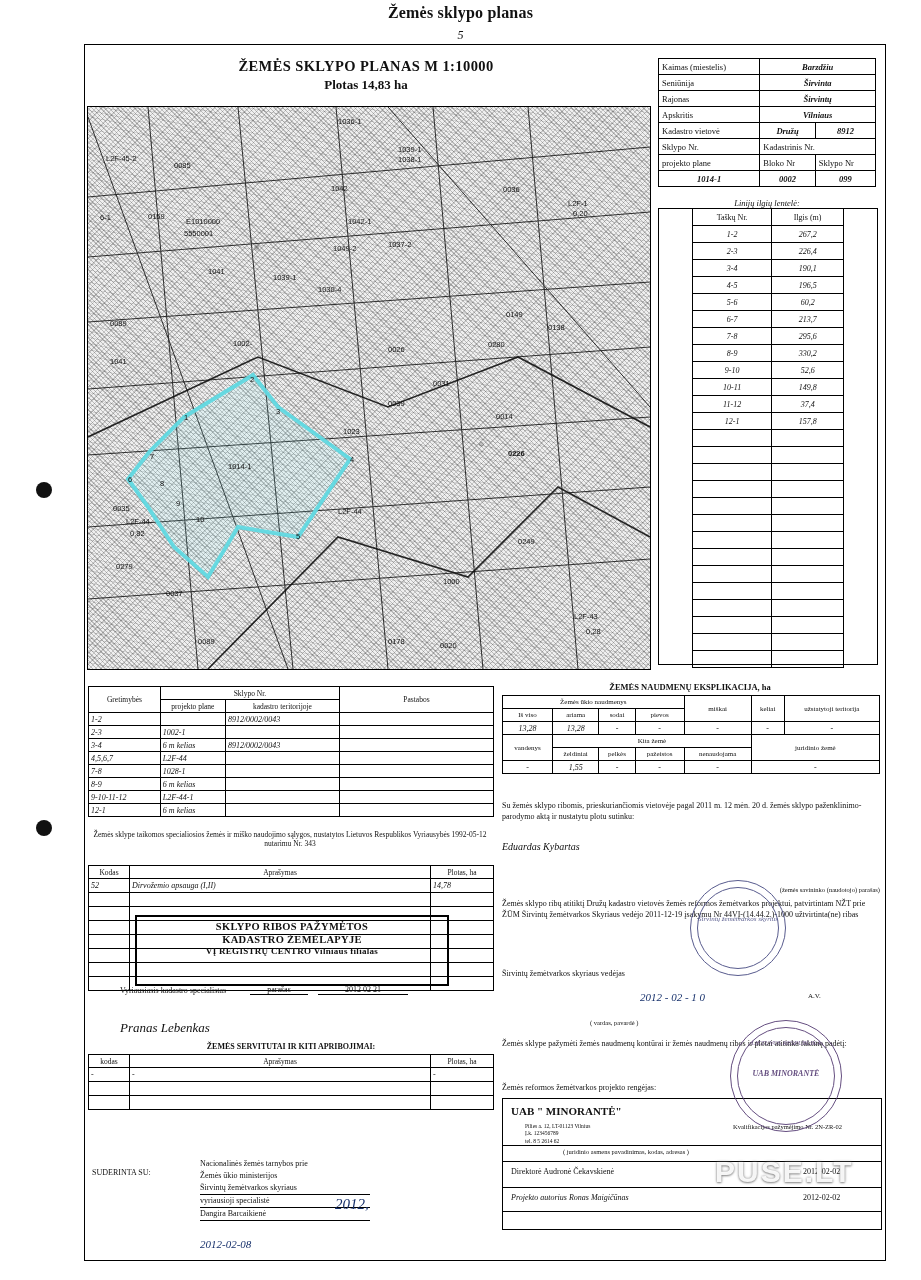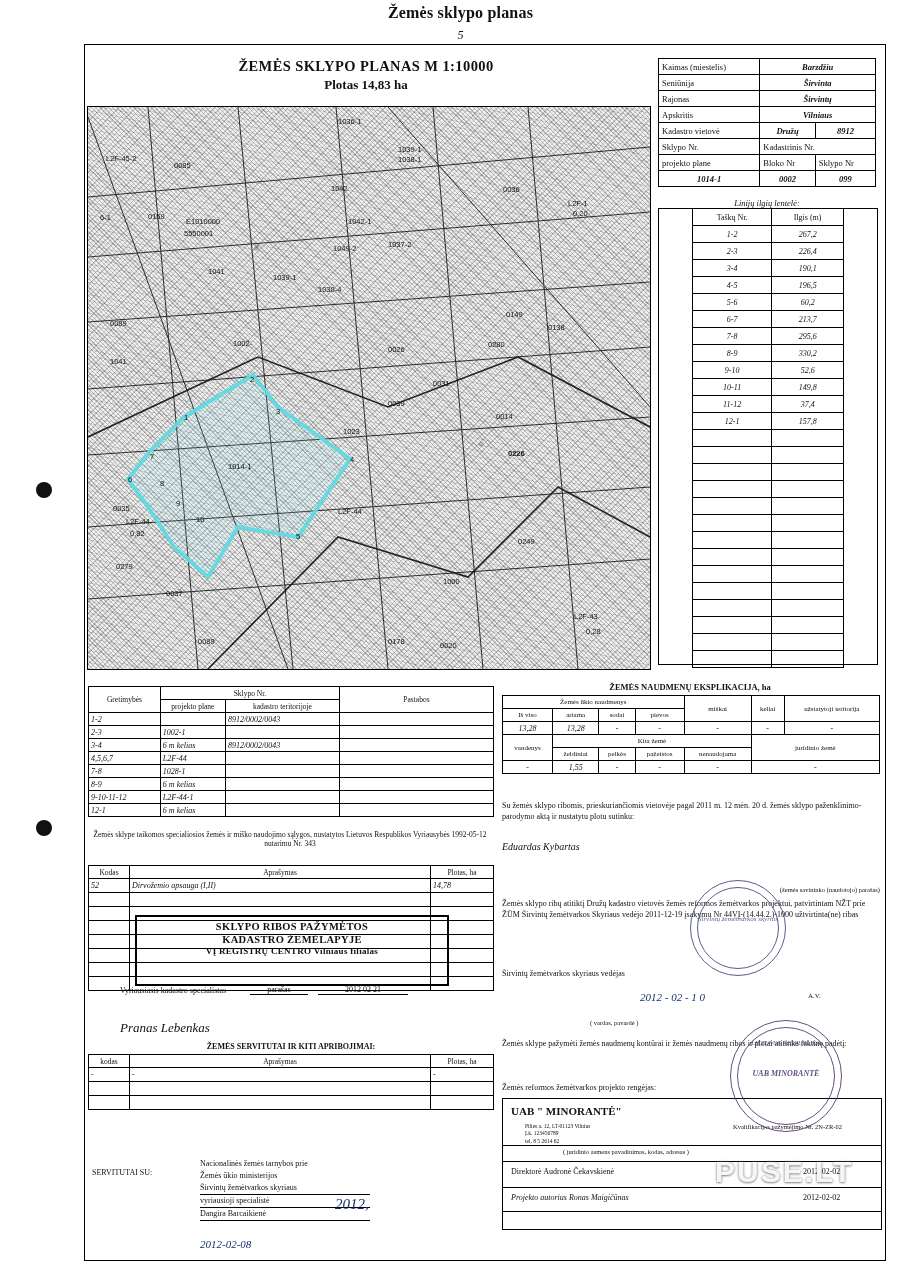--- a/index.html
+++ b/index.html
@@ -490,21 +490,21 @@
           <td>&nbsp;</td>
         </tr>
         <tr>
           <td>&nbsp;</td>
           <td>&nbsp;</td>
           <td>&nbsp;</td>
         </tr>
       </tbody>
   </table>
 
-  <div class="suderinta">SERVITUTAI SU:</div>
+  <div class="suderinta">SUDERINTA SU:</div>
   <div class="sud-list" id="sud-items">
       <div style="min-width: 170px;">Nacionalinės žemės tarnybos prie</div>
       <div style="min-width: 170px;">Žemės ūkio ministerijos</div>
       <div style="border-bottom: 1px solid rgb(0, 0, 0); min-width: 170px;">Širvintų žemėtvarkos skyriaus</div>
       <div style="border-bottom: 1px solid rgb(0, 0, 0); min-width: 170px;">vyriausioji specialistė</div>
       <div style="border-bottom: 1px solid rgb(0, 0, 0); min-width: 170px;">Dangira Barcaikienė</div>
     </div>
   <div class="hand hand-blue" style="position:absolute;left:200px;top:1238px;font-size:11px;">2012-02-08</div>
   <div class="hand hand-blue" style="position:absolute;left:335px;top:1196px;font-size:15px;">2012,</div>
 

